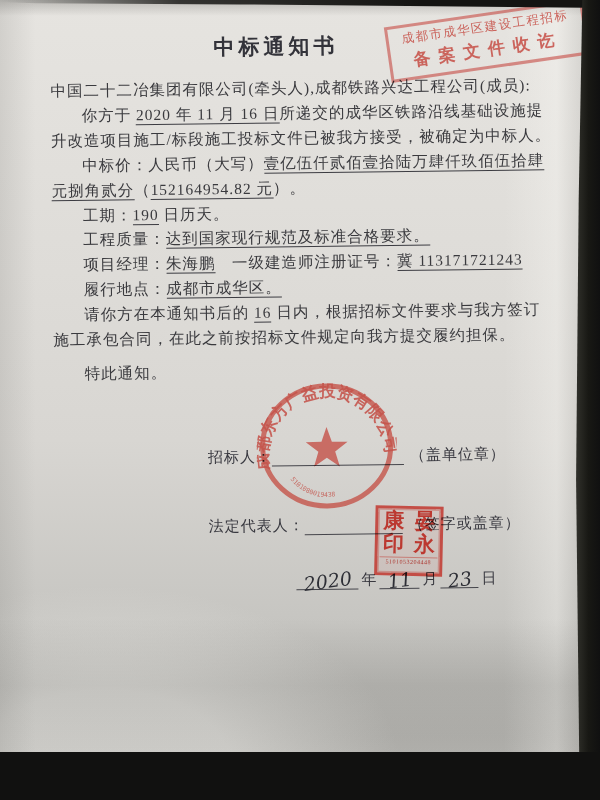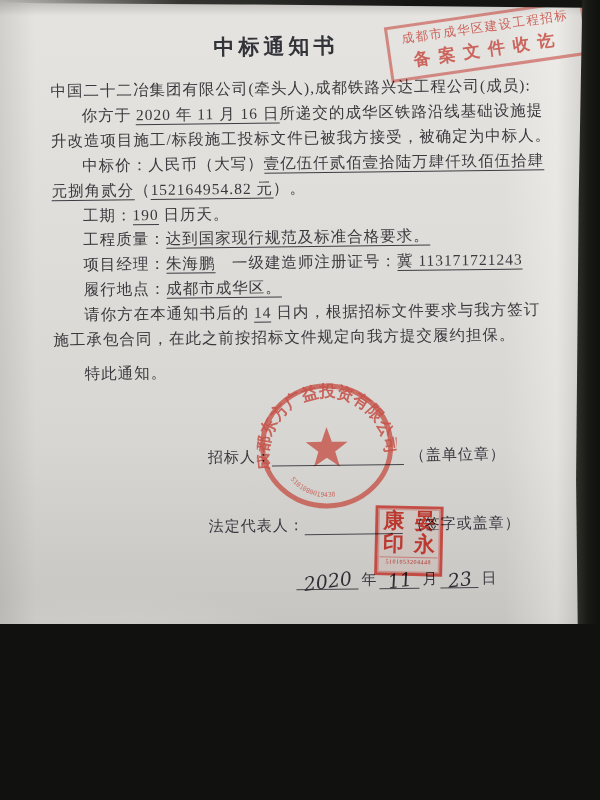--- a/index.html
+++ b/index.html
@@ -1,17 +1,17 @@
 <!DOCTYPE html>
 <html><head>
 <meta charset="utf-8">
 <style>
   html,body{margin:0;padding:0;}
   body{background:#111110;font-family:"Liberation Serif",serif;}
-  .photo{position:relative;width:600px;height:624px;overflow:hidden;background:#7f1d1d;}
+  .photo{position:relative;width:600px;height:752px;overflow:hidden;background:#7f1d1d;}
 
   
   .paper{
     position:absolute;left:0;top:0;width:586px;height:800px;overflow:hidden;
     background:
       linear-gradient(to right, rgba(120,119,115,.18) 0%, rgba(120,119,115,0) 6%),
       linear-gradient(to right, rgba(255,255,255,0) 86%, rgba(250,249,245,.35) 95%, rgba(160,159,155,.25) 100%),
       linear-gradient(to bottom, rgba(60,60,56,.25) 0%, rgba(60,60,56,0) 2%),
       radial-gradient(ellipse 420px 260px at 18% 96%, rgba(222,221,217,.8) 30%, rgba(222,221,217,0) 70%),
       linear-gradient(to bottom, #e6e4e0 0%, #dedcd8 34%, #d8d6d2 55%, #c6c5c1 78%, #b6b5b1 92%, #bcbbb7 100%);
@@ -88,21 +88,21 @@
       <div class="doc-body">
           <div class="doc-line"><span>中国二十二冶集团有限公司(牵头人),成都铁路兴达工程公司(成员):</span></div>
           <div class="doc-line ind"><span>你方于 </span><span class="u">2020 年 11 月 16 日</span><span>所递交的成华区铁路沿线基础设施提</span></div>
           <div class="doc-line"><span>升改造项目施工/标段施工投标文件已被我方接受，被确定为中标人。</span></div>
           <div class="doc-line ind"><span>中标价：人民币（大写）</span><span class="u">壹亿伍仟贰佰壹拾陆万肆仟玖佰伍拾肆</span></div>
           <div class="doc-line"><span class="u">元捌角贰分</span><span>（</span><span class="u">152164954.82 元</span><span>）。</span></div>
           <div class="doc-line ind"><span>工期：</span><span class="u">190</span><span> 日历天。</span></div>
           <div class="doc-line ind"><span>工程质量：</span><span class="u">达到国家现行规范及标准合格要求。</span></div>
           <div class="doc-line ind"><span>项目经理：</span><span class="u">朱海鹏</span><span>　一级建造师注册证号：</span><span class="u">冀 113171721243</span></div>
           <div class="doc-line ind"><span>履行地点：</span><span class="u">成都市成华区。</span></div>
-          <div class="doc-line ind"><span>请你方在本通知书后的 </span><span class="u">14</span><span> 日内，根据招标文件要求与我方签订</span></div>
+          <div class="doc-line ind"><span>请你方在本通知书后的 </span><span class="u">16</span><span> 日内，根据招标文件要求与我方签订</span></div>
           <div class="doc-line"><span>施工承包合同，在此之前按招标文件规定向我方提交履约担保。</span></div>
           <div class="doc-line ind gap"><span>特此通知。</span></div>
         </div>
 
       <div class="sig-row sig-bidder">
         <span>招标人：</span>
         <span class="blank w1"></span>
         <span class="sig-note">（盖单位章）</span>
       </div>
 

